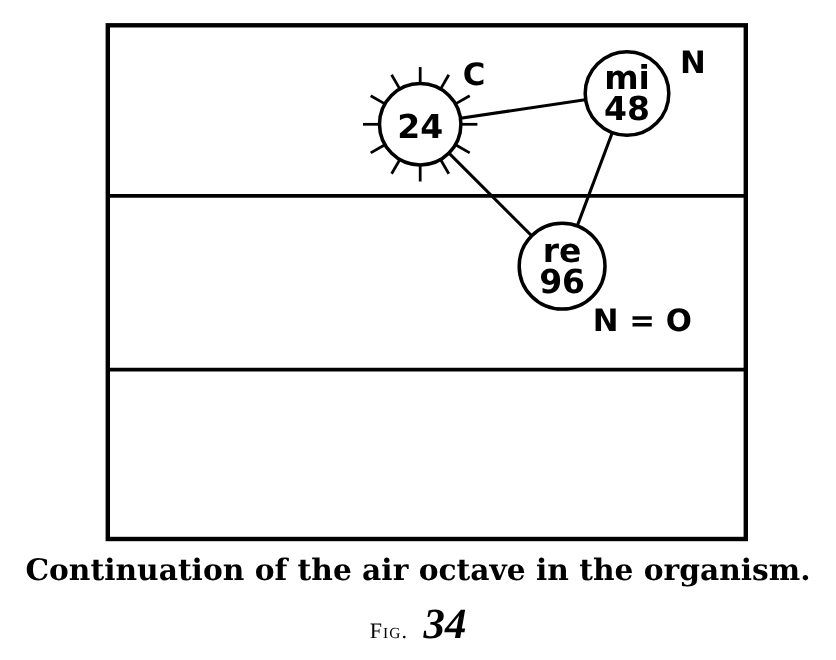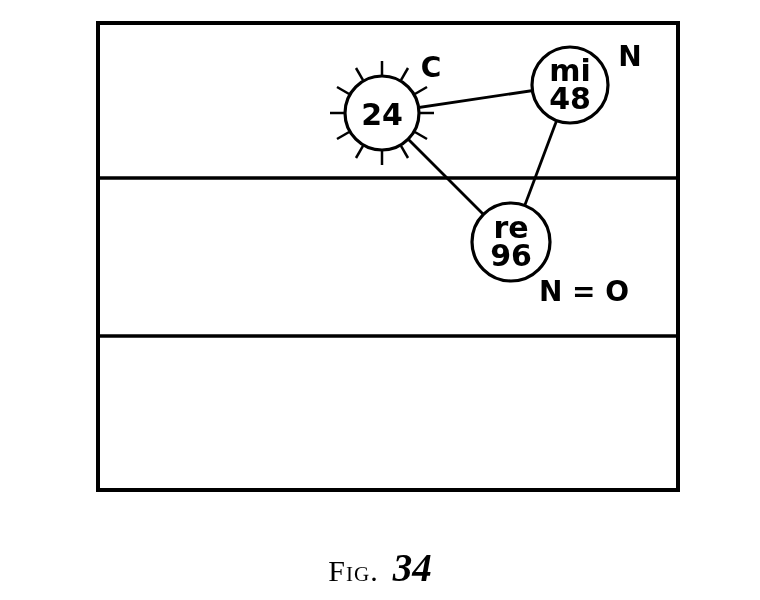--- a/index.html
+++ b/index.html
@@ -62,21 +62,21 @@
     top: 550px;
     left: 0;
     width: 760px;
     text-align: center;
     color: #000000;
     line-height: 36px;
   }
   .figword {
     font-family: "Liberation Serif", serif;
     font-variant: small-caps;
-    font-size: 30px;
+    font-size: 20px;
     letter-spacing: 1px;
   }
   .fignum {
     font-family: "Liberation Serif", serif;
     font-style: italic;
     font-weight: bold;
     font-size: 39px;
     margin-left: 14px;
   }
 </style>
@@ -121,18 +121,19 @@
     <text x="570" y="109" class="t-circle">48</text>
 
     <text x="511" y="238" class="t-circle">re</text>
     <text x="511" y="266" class="t-circle">96</text>
 
     <text x="431" y="77" class="t-label">C</text>
     <text x="630" y="66" class="t-label">N</text>
     <text x="584" y="301" class="t-label">N = O</text>
   </svg>
 
+  <div class="caption">Continuation of the air octave in the organism.</div>
 
   <div class="figline">
     <span class="figword">Fig.</span><span class="fignum">34</span>
   </div>
 
 </div>
 
 </body></html>

